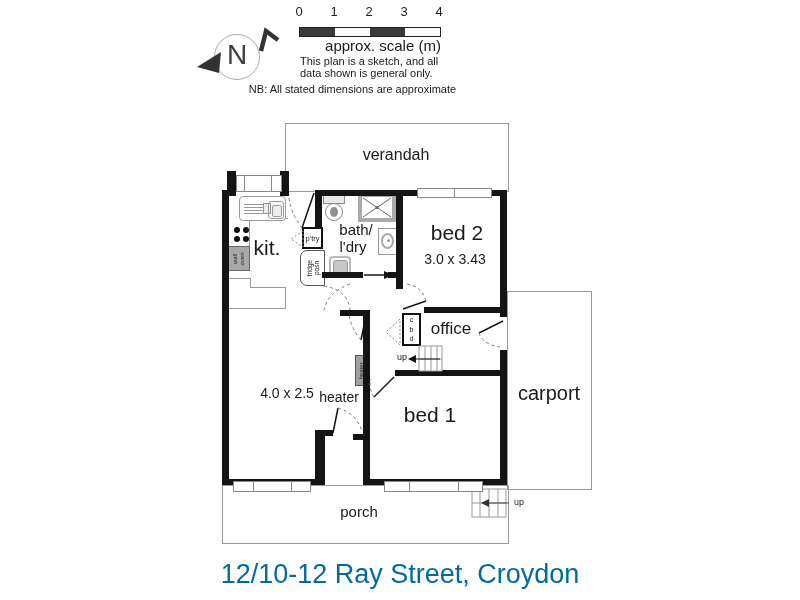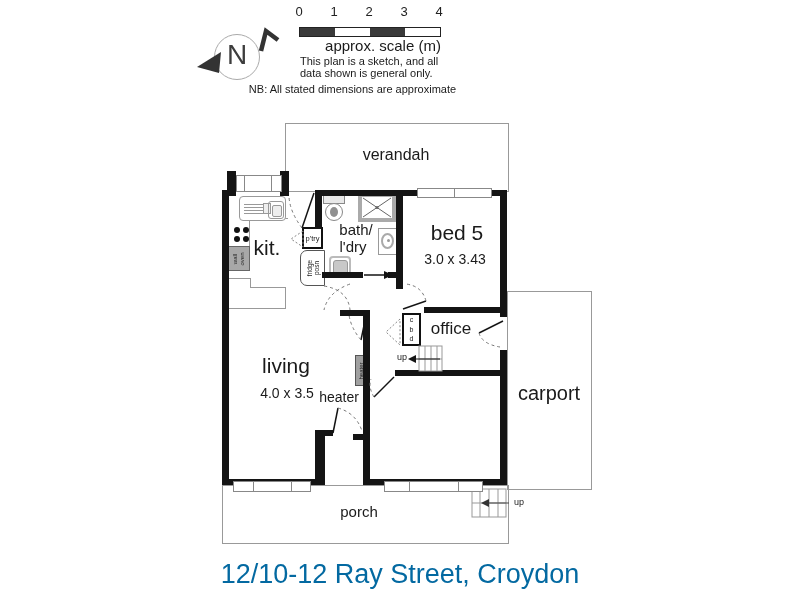--- a/index.html
+++ b/index.html
@@ -216,26 +216,26 @@
   </div>
   <div class="win" style="left:384px;top:481px;width:97px;height:9px;">
     <div class="mull" style="left:24px;"></div>
     <div class="mull" style="left:73px;"></div>
   </div>
 
   <div class="lbl" style="left:336px;top:146px;width:120px;font-size:16px;">verandah</div>
   <div class="lbl" style="left:227px;top:236px;width:80px;font-size:21px;">kit.</div>
   <div class="lbl" style="left:316px;top:221px;width:80px;font-size:15px;">bath/</div>
   <div class="lbl" style="left:313px;top:238px;width:80px;font-size:15px;">l'dry</div>
-  <div class="lbl" style="left:397px;top:221px;width:120px;font-size:21px;">bed 5</div>
+  <div class="lbl" style="left:397px;top:221px;width:120px;font-size:21px;">bed 2</div>
   <div class="lbl" style="left:395px;top:251px;width:120px;font-size:14px;">3.0 x 3.43</div>
   <div class="lbl" style="left:411px;top:319px;width:80px;font-size:17px;">office</div>
-  <div class="lbl" style="left:226px;top:354px;width:120px;font-size:21px;">living</div>
-  <div class="lbl" style="left:227px;top:385px;width:120px;font-size:14px;">4.0 x 3.5</div>
+  <div class="lbl" style="left:227px;top:385px;width:120px;font-size:14px;">4.0 x 2.5</div>
   <div class="lbl" style="left:299px;top:389px;width:80px;font-size:14px;">heater</div>
+  <div class="lbl" style="left:370px;top:403px;width:120px;font-size:21px;">bed 1</div>
   <div class="lbl" style="left:489px;top:382px;width:120px;font-size:20px;">carport</div>
   <div class="lbl" style="left:299px;top:503px;width:120px;font-size:15px;">porch</div>
 
   <div class="lbl" style="left:394px;top:352px;width:16px;font-size:9px;">up</div>
   <div class="lbl" style="left:510px;top:497px;width:18px;font-size:9px;">up</div>
 
   <div class="lbl" style="left:100px;top:559px;width:600px;font-size:27px;color:#0369a1;">12/10-12 Ray Street, Croydon</div>
 </div>
 
 </body></html>

